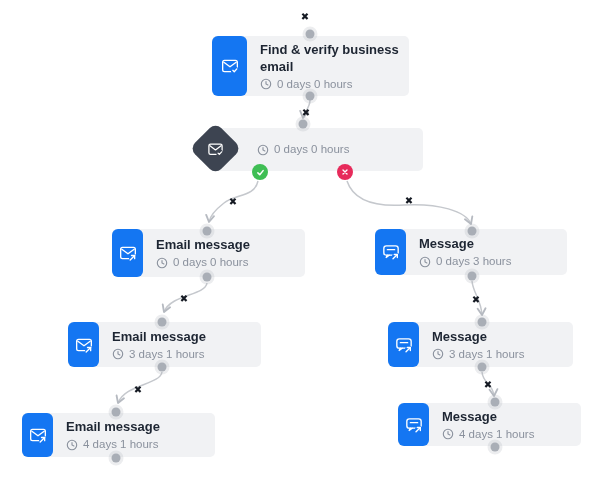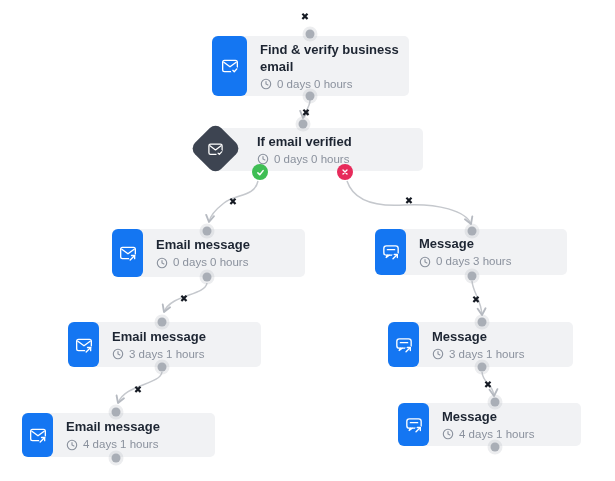--- a/index.html
+++ b/index.html
@@ -68,21 +68,20 @@
           <circle cx="6" cy="6" r="4.7"></circle>
             <path d="M6 3.6 V6 L7.9 6.9"></path>
         </svg>
         <span>0 days 0 hours</span>
       </div>
     </div>
   </div>
 
   <div class="node cond-card" style="left:213px;top:128px;width:179px;height:43px">
     <div class="content">
-      <div class="title">If email verified</div>
       <div class="time">
         <svg width="12" height="12" viewBox="0 0 12 12" fill="none" stroke="#8a919d" stroke-width="1.1" stroke-linecap="round">
           <circle cx="6" cy="6" r="4.7"></circle>
             <path d="M6 3.6 V6 L7.9 6.9"></path>
         </svg>
         <span>0 days 0 hours</span>
       </div>
     </div>
   </div>
   <div class="diamond">

